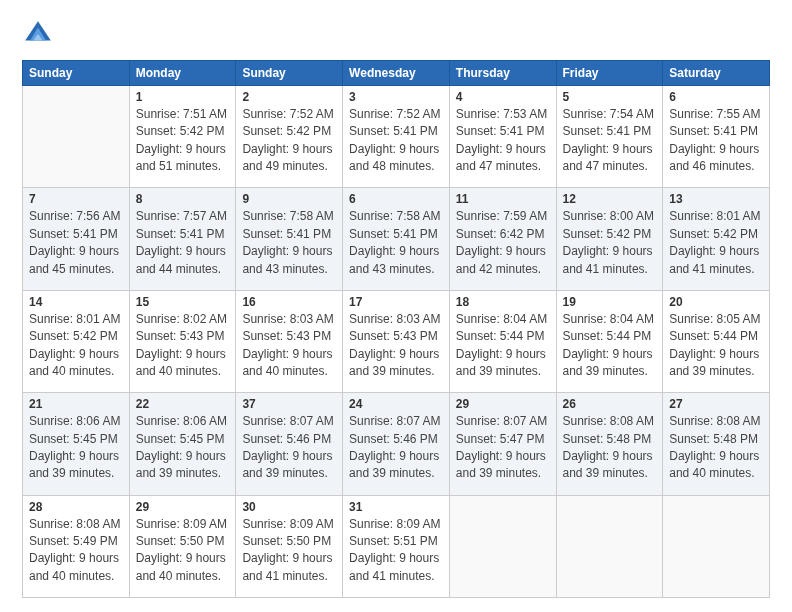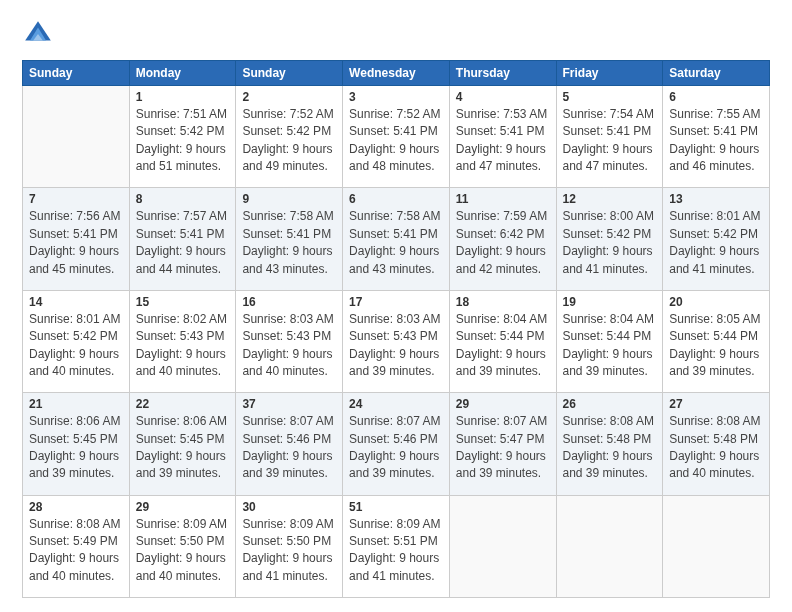--- a/index.html
+++ b/index.html
@@ -350,21 +350,21 @@
 and 40 minutes.</div>
           </td>
           <td>
             <div class="day-number">30</div>
             <div class="day-info">Sunrise: 8:09 AM
 Sunset: 5:50 PM
 Daylight: 9 hours
 and 41 minutes.</div>
           </td>
           <td>
-            <div class="day-number">51</div>
+            <div class="day-number">31</div>
             <div class="day-info">Sunrise: 8:09 AM
 Sunset: 5:51 PM
 Daylight: 9 hours
 and 41 minutes.</div>
           </td>
           <td class="empty"></td>
           <td class="empty"></td>
           <td class="empty"></td>
         </tr>
       </tbody>

